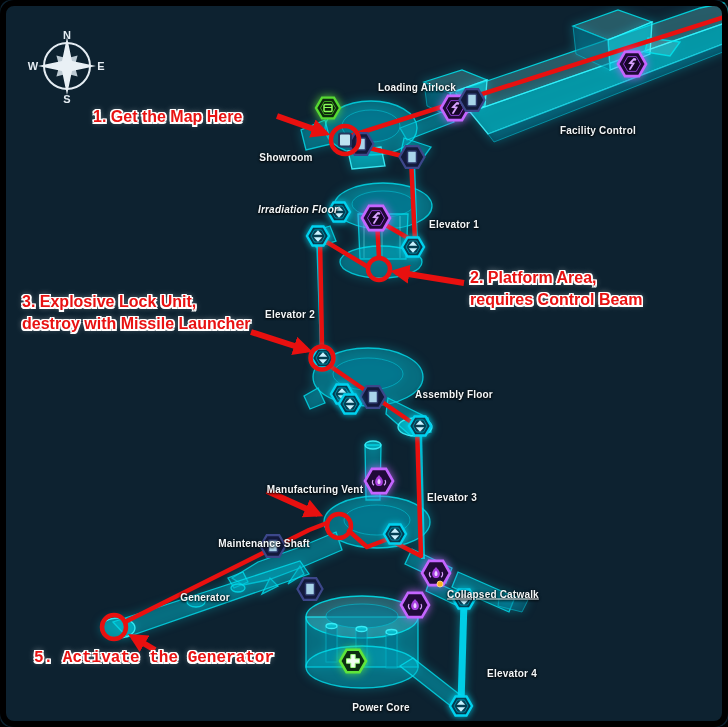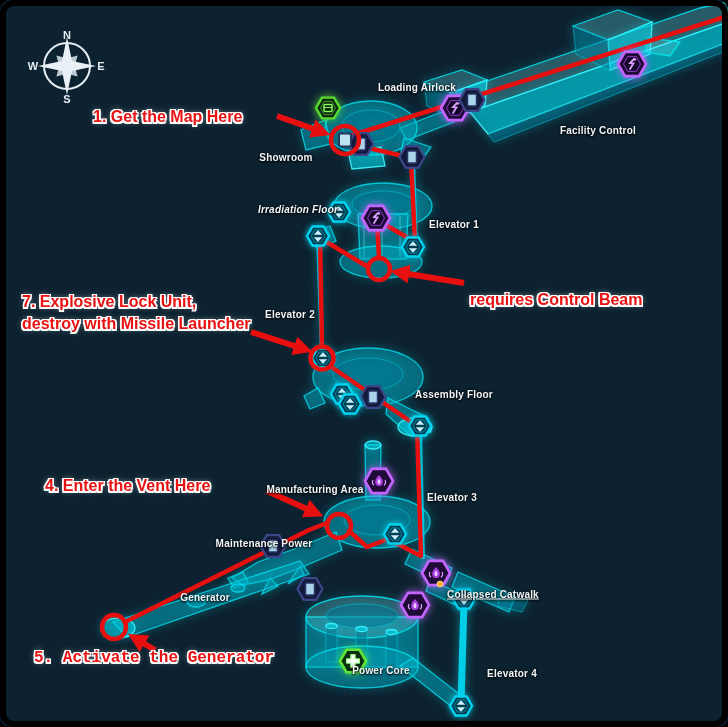--- a/index.html
+++ b/index.html
@@ -290,29 +290,28 @@
   </svg>
 
   <div id="labels-layer">
       <div class="map-label" style="left: 417px; top: 67px;">Loading Airlock</div>
       <div class="map-label" style="left: 598px; top: 110px;">Facility Control</div>
       <div class="map-label" style="left: 286px; top: 137px;">Showroom</div>
       <div class="map-label" style="left: 298px; top: 189px; font-style: italic;">Irradiation Floor</div>
       <div class="map-label" style="left: 454px; top: 204px;">Elevator 1</div>
       <div class="map-label" style="left: 290px; top: 294px;">Elevator 2</div>
       <div class="map-label" style="left: 454px; top: 374px;">Assembly Floor</div>
-      <div class="map-label" style="left: 315px; top: 469px;">Manufacturing Area</div>
+      <div class="map-label" style="left: 315px; top: 469px;">Manufacturing Vent</div>
       <div class="map-label" style="left: 452px; top: 477px;">Elevator 3</div>
-      <div class="map-label" style="left: 264px; top: 523px;">Maintenance Power</div>
+      <div class="map-label" style="left: 264px; top: 523px;">Maintenance Shaft</div>
       <div class="map-label" style="left: 493px; top: 574px; text-decoration: underline;">Collapsed Catwalk</div>
       <div class="map-label" style="left: 205px; top: 577px;">Generator</div>
       <div class="map-label" style="left: 512px; top: 653px; text-align: center;">Elevator 4</div>
-      <div class="map-label" style="left: 363px; top: 650px; padding-left: 36px;">Power Core</div>
+      <div class="map-label" style="left: 363px; top: 687px; padding-left: 36px;">Power Core</div>
     </div>
   <div id="annotations-layer">
       <div class="annotation" style="left: 93px; top: 106px;"><span>1. Get the Map Here</span></div>
-      <div class="annotation" style="left: 470px; top: 267px;"><br><span>requires Control Beam</span></div>
-      <div class="annotation" style="left: 22px; top: 291px;"><span>7. Explosive Lock Unit,</span><br><span>destroy with Missile Launcher</span></div>
-      <div class="annotation" style="left: 45px; top: 475px;"><span>4. Enter the Vent Here</span></div>
+      <div class="annotation" style="left: 470px; top: 267px;"><span>2. Platform Area,</span><br><span>requires Control Beam</span></div>
+      <div class="annotation" style="left: 22px; top: 291px;"><span>3. Explosive Lock Unit,</span><br><span>destroy with Missile Launcher</span></div>
       <div class="annotation" style="left: 34px; top: 647px; font-family: Liberation Mono, monospace;"><span>5. Activate the Generator</span></div>
     </div>
   <div class="frame"></div>
 </div>
 
 </body></html>

